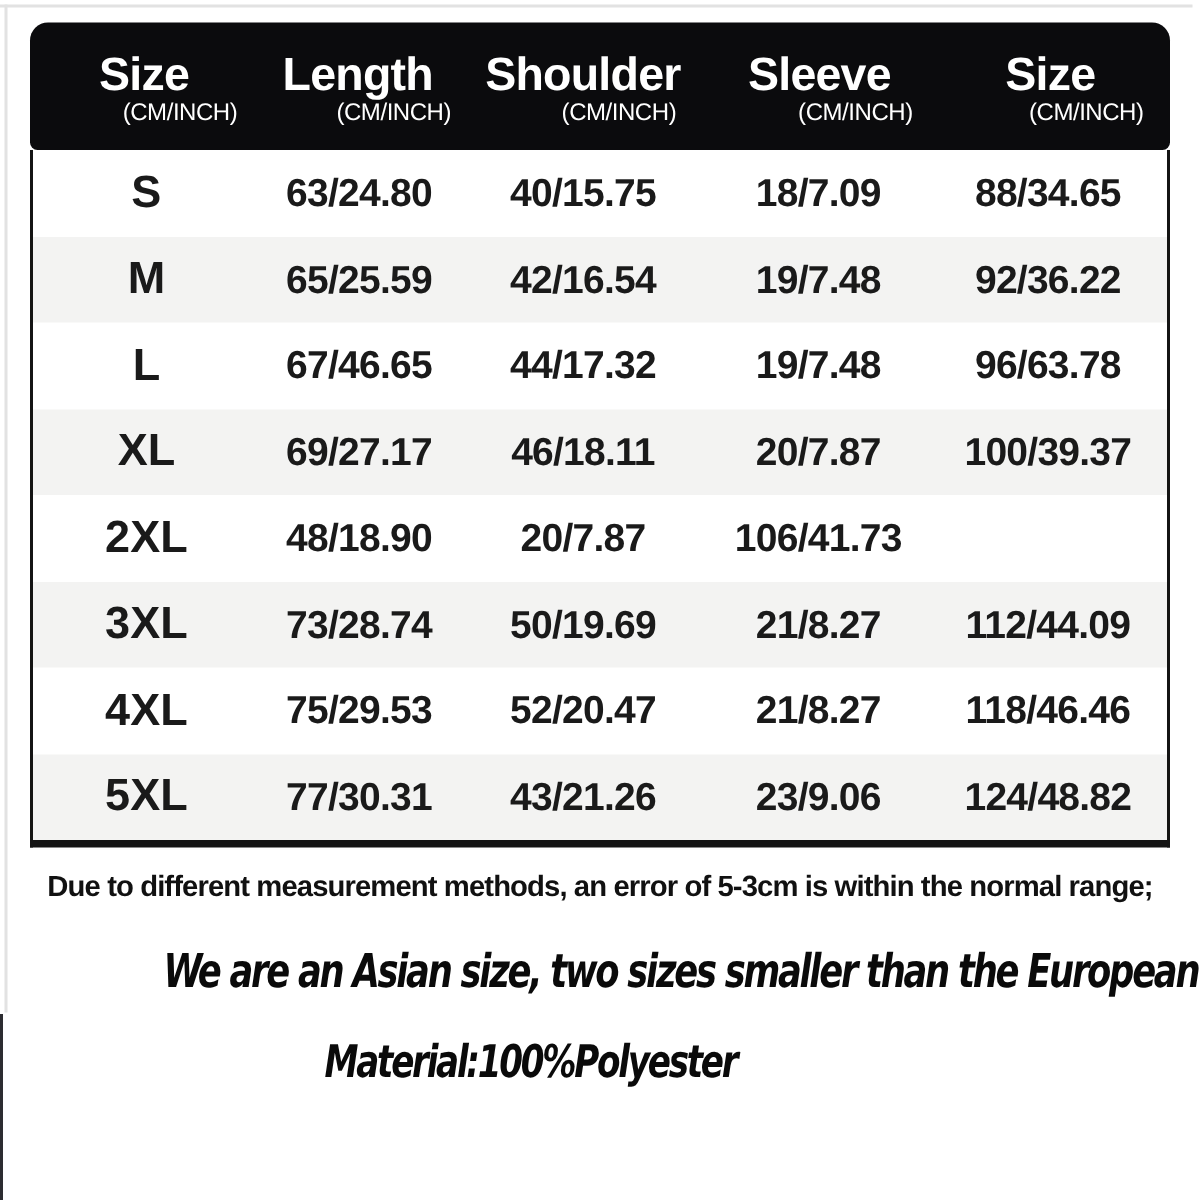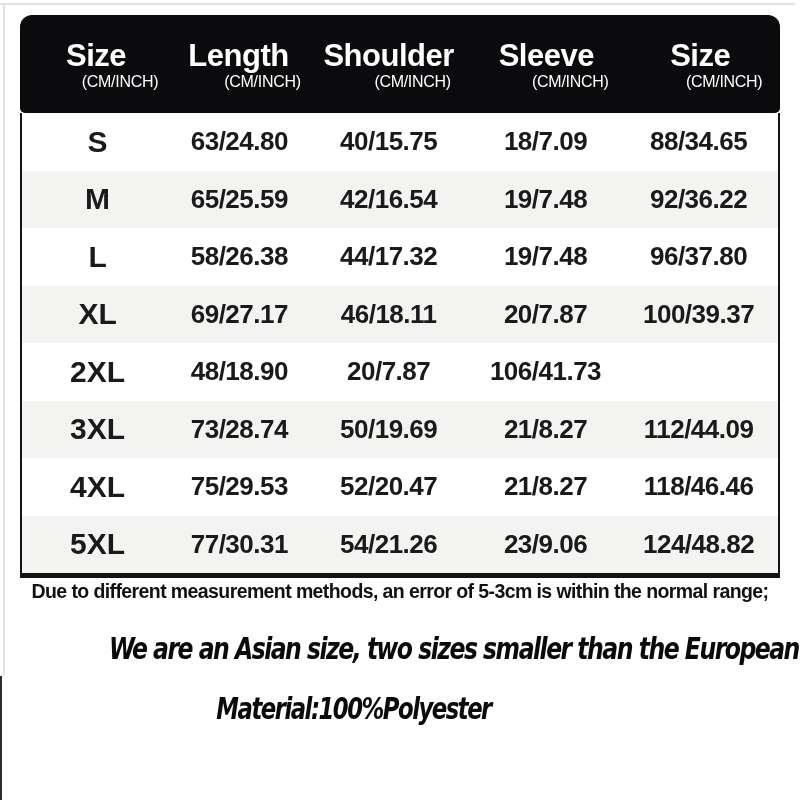--- a/index.html
+++ b/index.html
@@ -30,21 +30,21 @@
   .table-wrap {
     position: absolute; left: 20px; top: 15px; width: 760px;
   }
   .grid-row {
     display: grid;
     grid-template-columns: 20% 17.5% 22% 19.5% 21%;
   }
   .thead {
     background: var(--header-bg, #0b0b0d);
     color: var(--header-text, #ffffff);
-    height: 98px;
+    height: 85px;
     border-radius: 12px 12px 5px 5px;
     align-items: center;
   }
   .th {
     display: flex; flex-direction: column; align-items: center;
     justify-content: center; gap: 3px; padding-top: 2px;
   }
   .th .col-label {
     font-size: 31px; font-weight: bold; letter-spacing: -0.5px; line-height: 1;
   }
@@ -134,24 +134,24 @@
       </div>
       <div class="tr grid-row">
         <div class="td size-cell">M</div>
         <div class="td">65/25.59</div>
         <div class="td">42/16.54</div>
         <div class="td">19/7.48</div>
         <div class="td">92/36.22</div>
       </div>
       <div class="tr grid-row">
         <div class="td size-cell">L</div>
-        <div class="td">58/26.38</div>
+        <div class="td">67/46.65</div>
         <div class="td">44/17.32</div>
         <div class="td">19/7.48</div>
-        <div class="td">96/37.80</div>
+        <div class="td">96/63.78</div>
       </div>
       <div class="tr grid-row">
         <div class="td size-cell">XL</div>
         <div class="td">69/27.17</div>
         <div class="td">46/18.11</div>
         <div class="td">20/7.87</div>
         <div class="td">100/39.37</div>
       </div>
       <div class="tr grid-row">
         <div class="td size-cell">2XL</div>
@@ -169,21 +169,21 @@
       <div class="tr grid-row">
         <div class="td size-cell">4XL</div>
         <div class="td">75/29.53</div>
         <div class="td">52/20.47</div>
         <div class="td">21/8.27</div>
         <div class="td">118/46.46</div>
       </div>
       <div class="tr grid-row">
         <div class="td size-cell">5XL</div>
         <div class="td">77/30.31</div>
-        <div class="td">54/21.26</div>
+        <div class="td">43/21.26</div>
         <div class="td">23/9.06</div>
         <div class="td">124/48.82</div>
       </div>
     </div>
 </div>
 
 <p class="disclaimer">Due to different measurement methods, an error of 5-3cm is within the normal range;</p>
 
 <p class="asian-note"><span class="heavy">We are an Asian size, two sizes smaller than the European</span></p>
 

